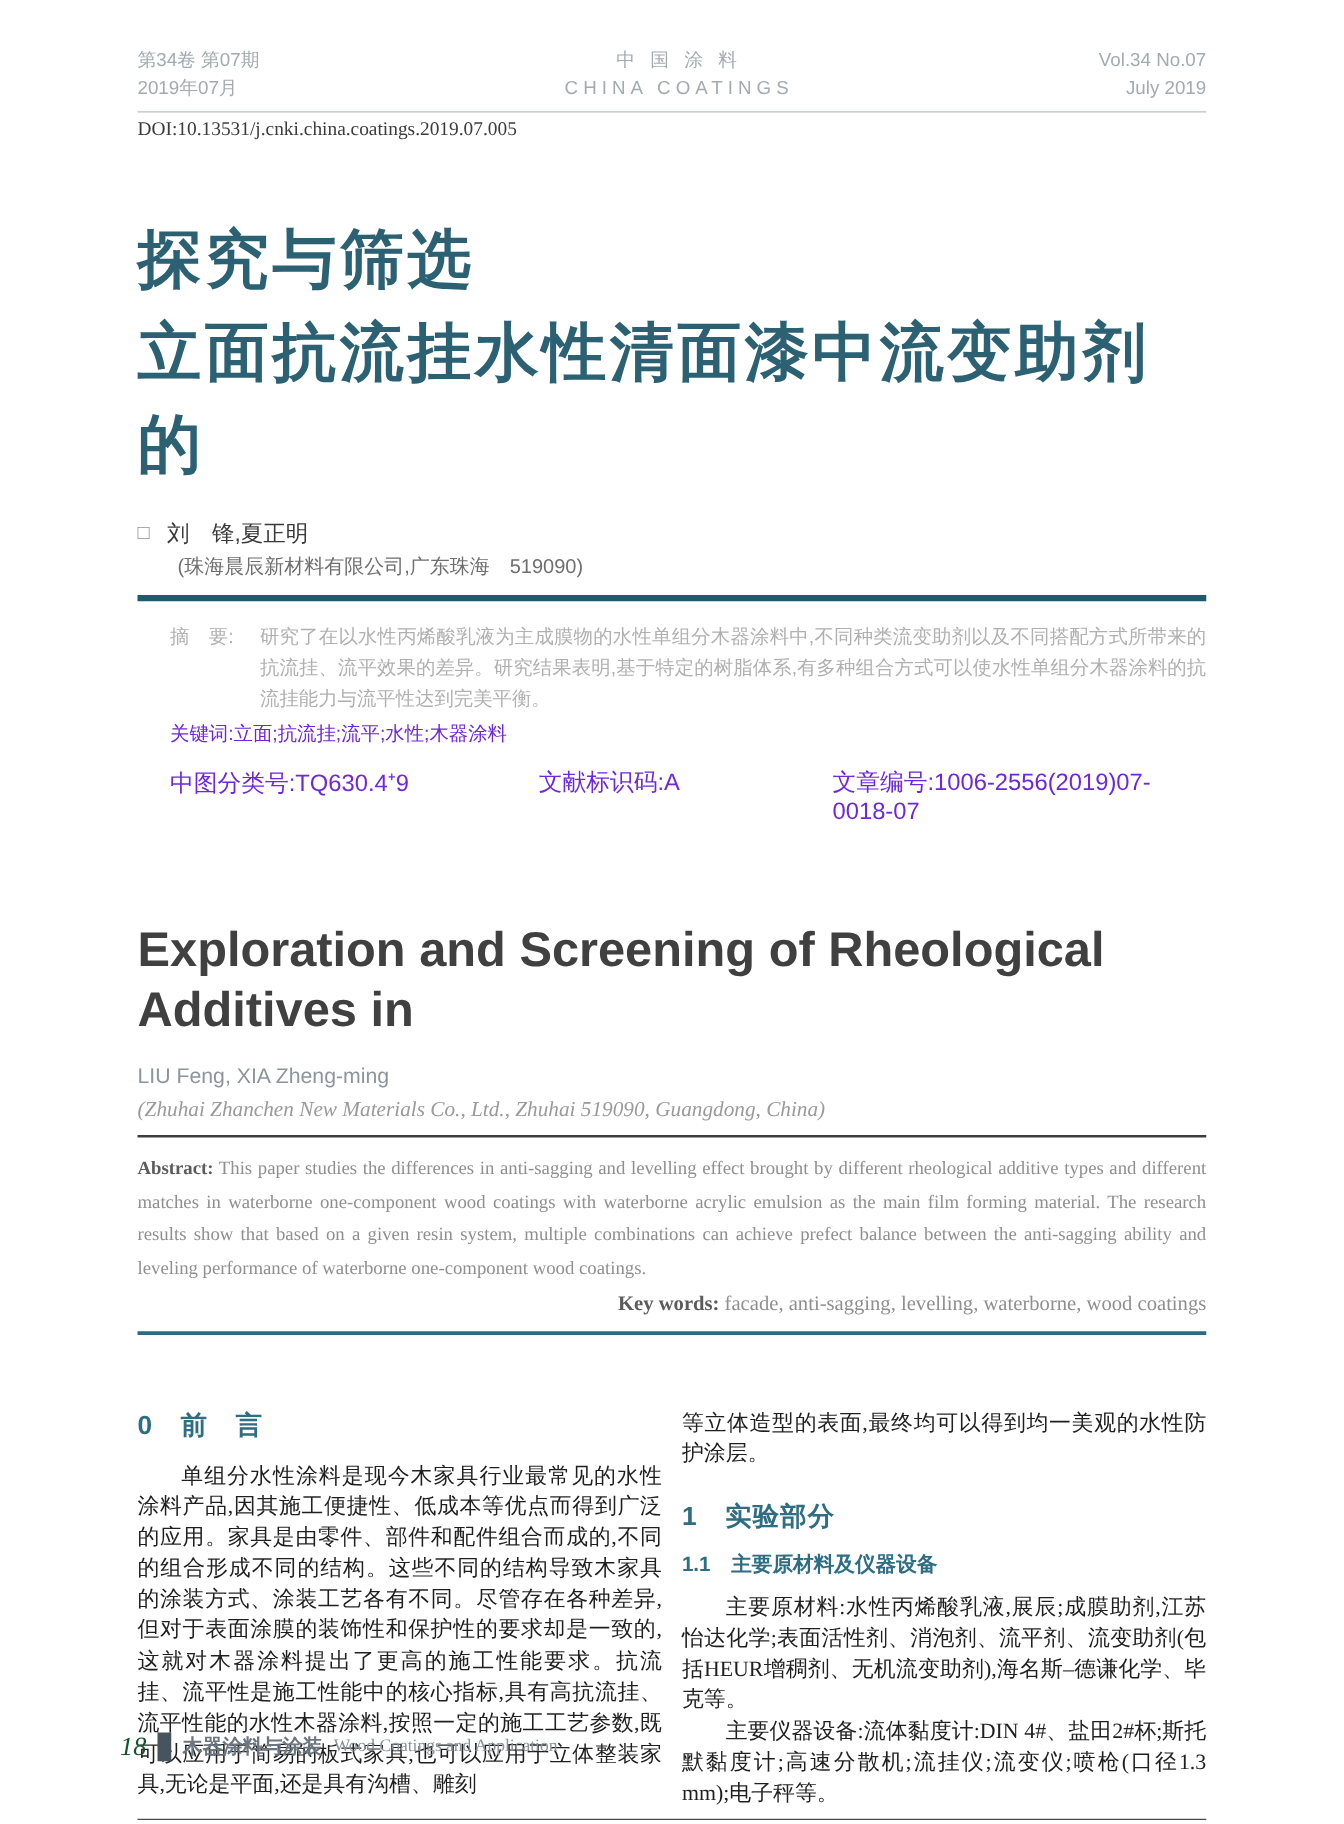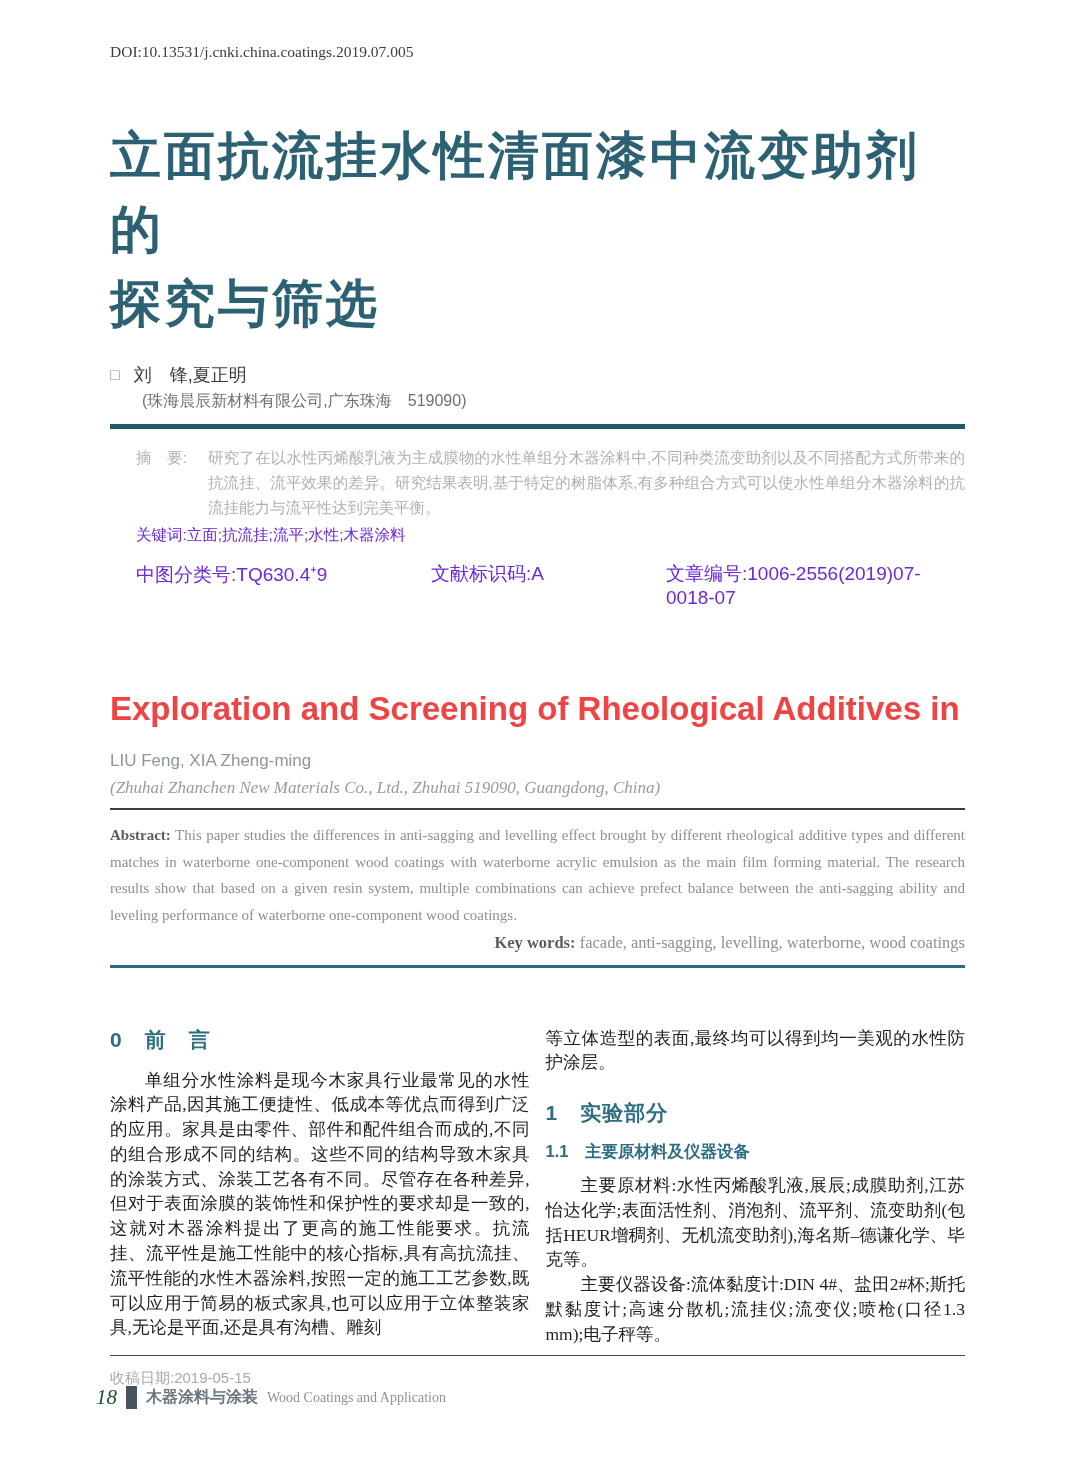--- a/index.html
+++ b/index.html
@@ -56,22 +56,22 @@
   .meta-row {
     margin-top:15px; padding-left:26px;
     display:flex; font-size:19px; color:#6d28d9;
   }
   .meta-row .m1 { flex:0 0 295px; }
   .meta-row .m2 { flex:0 0 235px; }
   .meta-row .m3 { flex:1; }
   
   .title-en {
     margin-top:76px;
-    font-size:33px; line-height:48px; font-weight:bold;
-    color:#ef4444; letter-spacing:0px;
+    font-size:39px; line-height:48px; font-weight:bold;
+    color:#404040; letter-spacing:0px;
   }
   .names-en { margin-top:18px; font-size:17px; color:#8d959c; }
   .affil-en {
     margin-top:7px; font-family:"Liberation Serif", serif;
     font-style:italic; font-size:17px; color:#9a9a9a;
   }
   .rule-dark-thin { margin-top:10px; height:2px; background:#3d3d3d; }
   .abs-en {
     margin-top:12px; font-family:"Liberation Serif", serif;
     font-size:15px; line-height:26.5px; color:#8f8f8f; text-align:justify;
@@ -120,25 +120,39 @@
   .pf-en {
     font-family:"Liberation Serif", serif; font-weight:normal;
     font-size:14px; color:#8a939b;
   }
 </style>
 </head>
 <body>
 
 <div class="page">
 
+  <div class="jheader">
+    <div class="col-left">
+      <div>第34卷 第07期</div>
+      <div>2019年07月</div>
+    </div>
+    <div class="col-center">
+      <div>中 国 涂 料</div>
+      <div>CHINA COATINGS</div>
+    </div>
+    <div class="col-right">
+      <div>Vol.34  No.07</div>
+      <div>July  2019</div>
+    </div>
+  </div>
   <div class="doi-line">DOI:10.13531/j.cnki.china.coatings.2019.07.005</div>
 
   <div class="title-zh">
+    <div>探究与筛选</div>
     <div>立面抗流挂水性清面漆中流变助剂的</div>
-    <div>探究与筛选</div>
   </div>
 
   <div class="authors-row">
     <span class="author-marker">□</span>
     <span>刘　锋,夏正明</span>
   </div>
   <div class="affil-zh">(珠海晨辰新材料有限公司,广东珠海　519090)</div>
 
   <div class="rule-teal-thick"></div>
 

